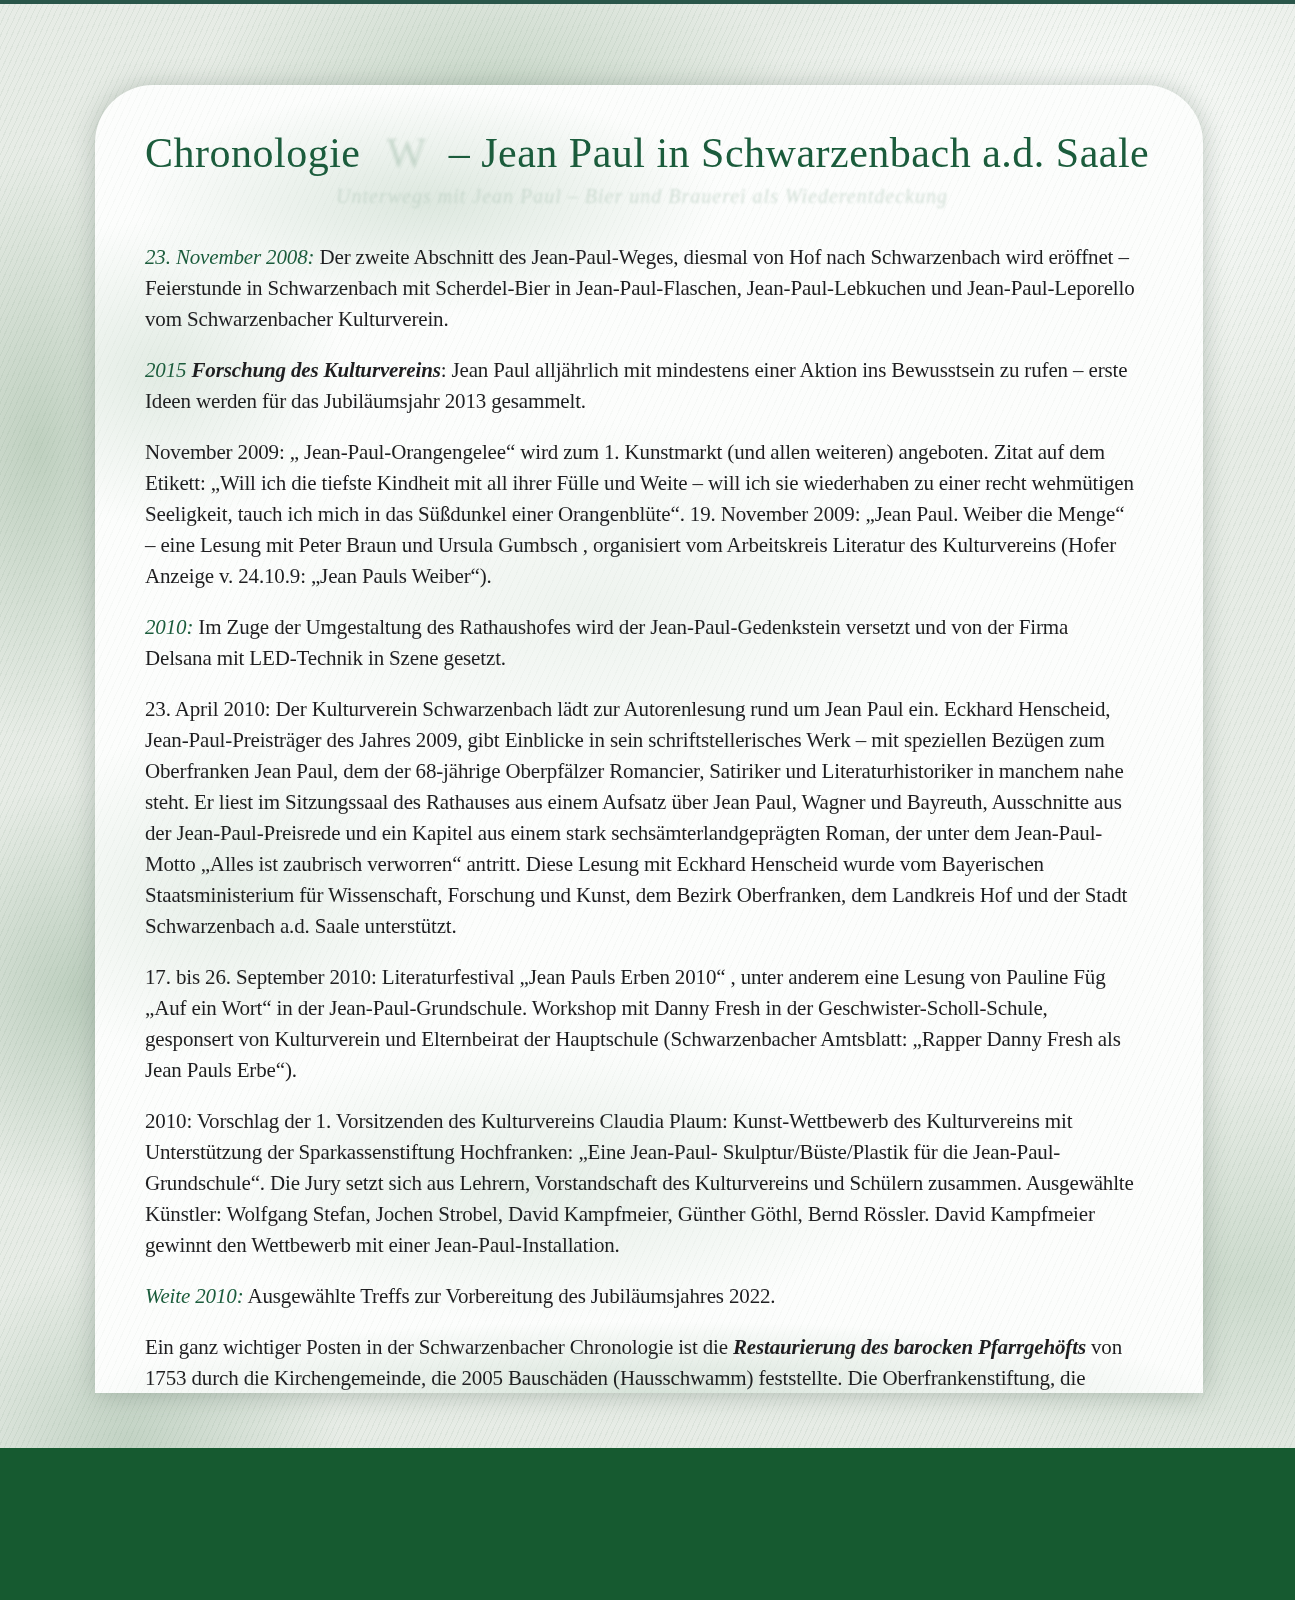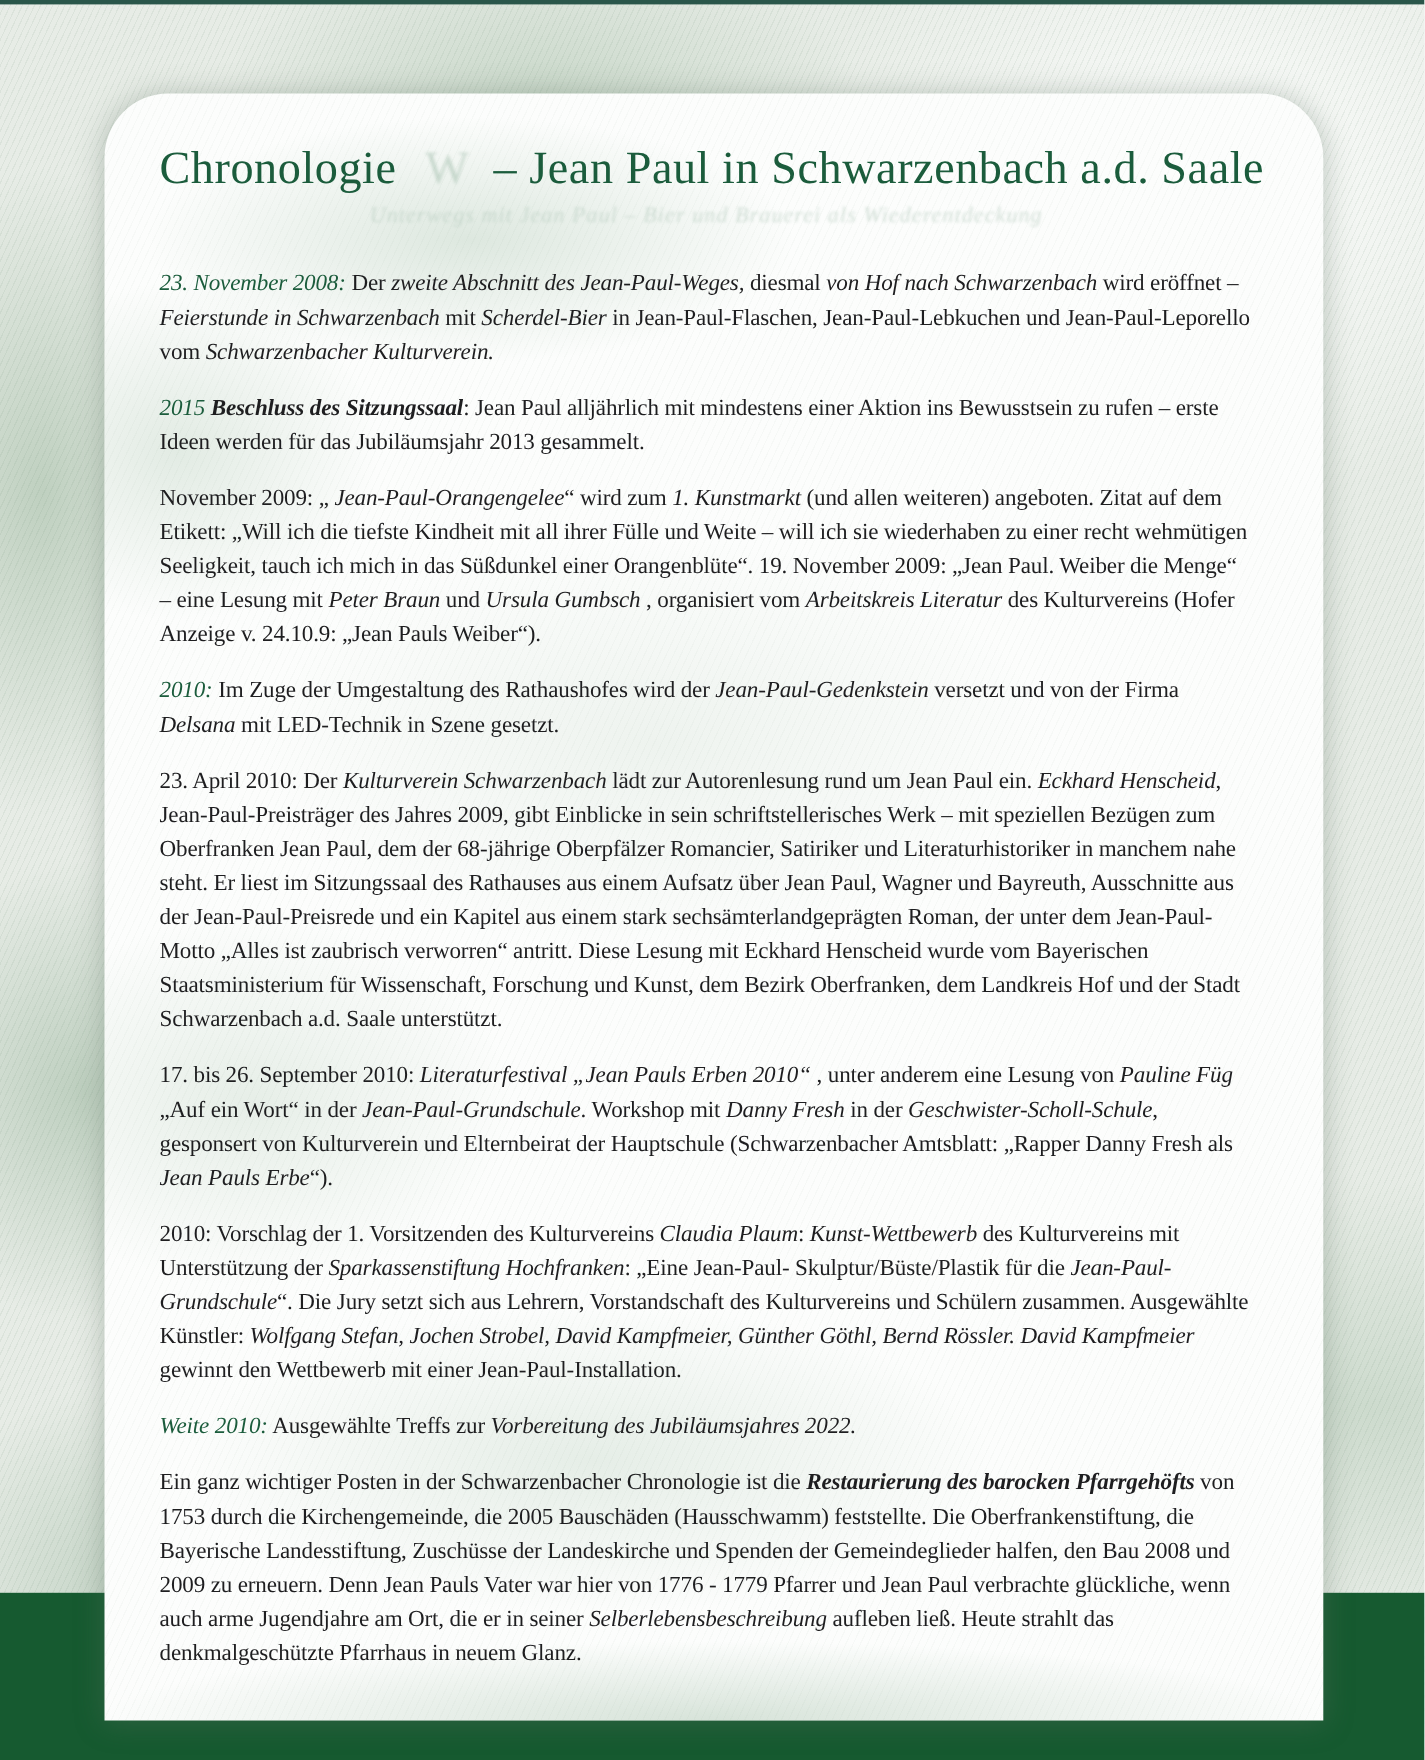--- a/index.html
+++ b/index.html
@@ -32,21 +32,21 @@
   }
   .top-rule{
     position:absolute;left:0;top:0;width:100%;height:4px;z-index:3;
     background:var(--rule-green);
   }
   .green-band{
     position:absolute;left:0;top:1448px;width:100%;height:152px;z-index:1;
     background:var(--band-green);
   }
   .card{
-    position:absolute;left:95px;top:85px;width:1108px;height:1479px;z-index:2;
+    position:absolute;left:95px;top:85px;width:1108px;height:1308px;z-index:2;
     background:var(--card-bg);
     border-radius:58px 58px 0 0;
     box-shadow:0 2px 26px rgba(90,110,95,0.38);
     overflow:hidden;
   }
   
   .card-texture{
     position:absolute;inset:0;pointer-events:none;
     background-image:
       repeating-linear-gradient(115deg, rgba(120,150,125,0.045) 0 1px, rgba(255,255,255,0) 1px 6px),
@@ -88,39 +88,39 @@
   .body-text{
     margin-top:34px;
     font-size:21px;
     line-height:31px;
     letter-spacing:-0.15px;
     color:var(--text-color);
     text-align:left;
   }
   .body-text p{margin:0 0 20px 0;}
   .seg-r{font-style:normal;}
-  .seg-i{font-style:italic;text-align:center;}
+  .seg-i{text-align:center;}
   .seg-bi{font-style:italic;font-weight:bold;}
   .seg-g{font-style:italic;font-weight:normal;color:var(--accent-green);}
 </style>
 </head>
 <body>
 
 <div class="page-texture"></div>
 <div class="top-rule"></div>
 <div class="green-band"></div>
 
 <div class="card">
   <div class="card-texture"></div>
   <div class="card-inner">
     <h1 class="title"><span>Chronologie</span><span class="ghost-w">W</span><span>– Jean Paul in Schwarzenbach a.d. Saale</span></h1>
     <div class="ghost-line">Unterwegs mit Jean Paul – Bier und Brauerei als Wiederentdeckung</div>
     <div class="body-text">
         <p><span class="seg-g">23. November 2008:</span><span class="seg-r"> Der </span><span class="seg-i">zweite Abschnitt des Jean-Paul-Weges,</span><span class="seg-r"> diesmal </span><span class="seg-i">von Hof nach Schwarzenbach</span><span class="seg-r"> wird eröffnet – </span><span class="seg-i">Feierstunde in Schwarzenbach</span><span class="seg-r"> mit </span><span class="seg-i">Scherdel-Bier</span><span class="seg-r"> in Jean-Paul-Flaschen, Jean-Paul-Lebkuchen und Jean-Paul-Leporello vom </span><span class="seg-i">Schwarzenbacher Kulturverein.</span></p>
-        <p><span class="seg-g">2015</span><span class="seg-bi"> Beschluss des Sitzungssaal</span><span class="seg-r">: Jean Paul alljährlich mit mindestens einer Aktion ins Bewusstsein zu rufen – erste Ideen werden für das Jubiläumsjahr 2013 gesammelt.</span></p>
+        <p><span class="seg-g">2015</span><span class="seg-bi"> Forschung des Kulturvereins</span><span class="seg-r">: Jean Paul alljährlich mit mindestens einer Aktion ins Bewusstsein zu rufen – erste Ideen werden für das Jubiläumsjahr 2013 gesammelt.</span></p>
         <p><span class="seg-r">November 2009: „ </span><span class="seg-i">Jean-Paul-Orangengelee</span><span class="seg-r">“ wird zum </span><span class="seg-i">1. Kunstmarkt</span><span class="seg-r"> (und allen weiteren) angeboten. Zitat auf dem Etikett: „Will ich die tiefste Kindheit mit all ihrer Fülle und Weite – will ich sie wiederhaben zu einer recht wehmütigen Seeligkeit, tauch ich mich in das Süßdunkel einer Orangenblüte“. 19. November 2009: „Jean Paul. Weiber die Menge“ – eine Lesung mit </span><span class="seg-i">Peter Braun</span><span class="seg-r"> und </span><span class="seg-i">Ursula Gumbsch</span><span class="seg-r"> , organisiert vom </span><span class="seg-i">Arbeitskreis Literatur</span><span class="seg-r"> des Kulturvereins (Hofer Anzeige v. 24.10.9: „Jean Pauls Weiber“).</span></p>
         <p><span class="seg-g">2010:</span><span class="seg-r"> Im Zuge der Umgestaltung des Rathaushofes wird der </span><span class="seg-i">Jean-Paul-Gedenkstein</span><span class="seg-r"> versetzt und von der Firma </span><span class="seg-i">Delsana</span><span class="seg-r"> mit LED-Technik in Szene gesetzt.</span></p>
         <p><span class="seg-r">23. April 2010:  Der </span><span class="seg-i">Kulturverein Schwarzenbach</span><span class="seg-r"> lädt zur Autorenlesung rund um Jean Paul ein. </span><span class="seg-i">Eckhard Henscheid</span><span class="seg-r">, Jean-Paul-Preisträger des Jahres 2009, gibt Einblicke in sein schriftstellerisches Werk – mit speziellen Bezügen zum Oberfranken Jean Paul, dem der 68-jährige Oberpfälzer Romancier, Satiriker und Literaturhistoriker in manchem nahe steht. Er liest  im Sitzungssaal des Rathauses aus einem Aufsatz über Jean Paul, Wagner und Bayreuth, Ausschnitte aus der Jean-Paul-Preisrede und ein Kapitel aus einem stark sechsämterlandgeprägten Roman, der unter dem Jean-Paul-Motto „Alles ist zaubrisch verworren“ antritt. Diese Lesung mit Eckhard Henscheid wurde vom Bayerischen Staatsministerium für Wissenschaft, Forschung und Kunst, dem Bezirk Oberfranken, dem Landkreis Hof und der Stadt Schwarzenbach a.d. Saale unterstützt.</span></p>
         <p><span class="seg-r">17. bis 26. September 2010: </span><span class="seg-i">Literaturfestival „Jean Pauls Erben 2010“</span><span class="seg-r"> , unter anderem eine Lesung von </span><span class="seg-i">Pauline Füg</span><span class="seg-r"> „Auf ein Wort“ in der </span><span class="seg-i">Jean-Paul-Grundschule</span><span class="seg-r">. Workshop mit </span><span class="seg-i">Danny Fresh</span><span class="seg-r"> in der </span><span class="seg-i">Geschwister-Scholl-Schule</span><span class="seg-r">, gesponsert von Kulturverein und Elternbeirat der Hauptschule (Schwarzenbacher Amtsblatt: „Rapper Danny Fresh als </span><span class="seg-i">Jean Pauls Erbe</span><span class="seg-r">“).</span></p>
         <p><span class="seg-r">2010: Vorschlag der 1. Vorsitzenden des Kulturvereins </span><span class="seg-i">Claudia Plaum</span><span class="seg-r">: </span><span class="seg-i">Kunst-Wettbewerb</span><span class="seg-r"> des Kulturvereins mit Unterstützung der </span><span class="seg-i">Sparkassenstiftung Hochfranken</span><span class="seg-r">: „Eine Jean-Paul- Skulptur/Büste/Plastik für die </span><span class="seg-i">Jean-Paul-Grundschule</span><span class="seg-r">“. Die Jury setzt sich aus Lehrern, Vorstandschaft des Kulturvereins und Schülern zusammen. Ausgewählte Künstler: </span><span class="seg-i">Wolfgang Stefan, Jochen Strobel, David Kampfmeier, Günther Göthl, Bernd Rössler.</span><span class="seg-r"> </span><span class="seg-i">David Kampfmeier</span><span class="seg-r"> gewinnt den Wettbewerb mit einer Jean-Paul-Installation.</span></p>
         <p><span class="seg-g">Weite 2010:</span><span class="seg-r"> Ausgewählte Treffs zur </span><span class="seg-i">Vorbereitung des Jubiläumsjahres 2022.</span></p>
         <p><span class="seg-r">Ein ganz wichtiger Posten in der Schwarzenbacher Chronologie ist die </span><span class="seg-bi">Restaurierung des barocken Pfarrgehöfts</span><span class="seg-r"> von 1753 durch die Kirchengemeinde, die 2005 Bauschäden (Hausschwamm) feststellte. Die Oberfrankenstiftung, die Bayerische Landesstiftung, Zuschüsse der Landeskirche und Spenden der Gemeindeglieder halfen, den Bau 2008 und 2009 zu erneuern. Denn Jean Pauls Vater war hier von 1776 - 1779 Pfarrer und Jean Paul verbrachte glückliche, wenn auch arme Jugendjahre am Ort, die er in seiner </span><span class="seg-i">Selberlebensbeschreibung</span><span class="seg-r"> aufleben ließ. Heute strahlt das denkmalgeschützte Pfarrhaus in neuem Glanz.</span></p>
       </div>
   </div>
 </div>

